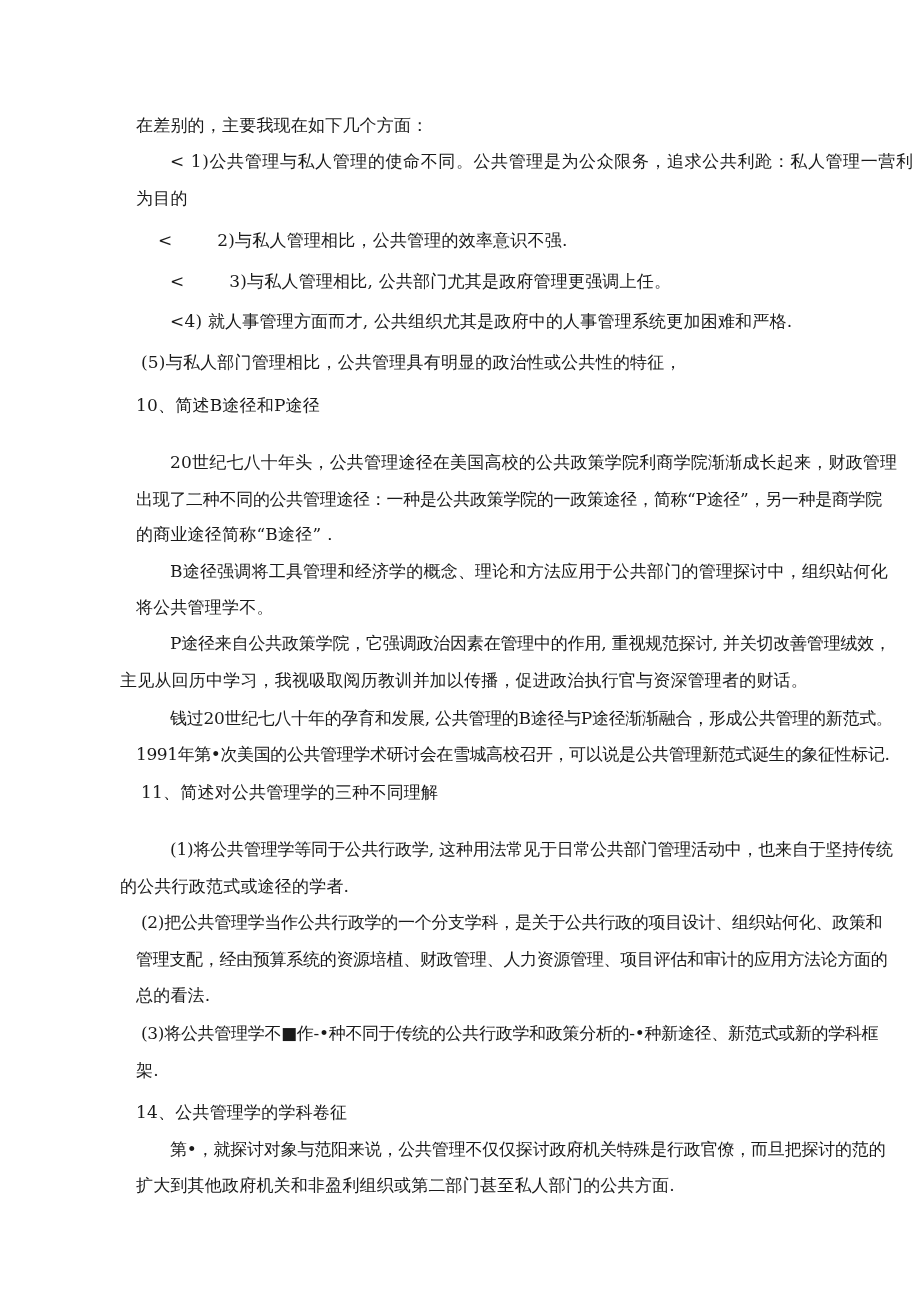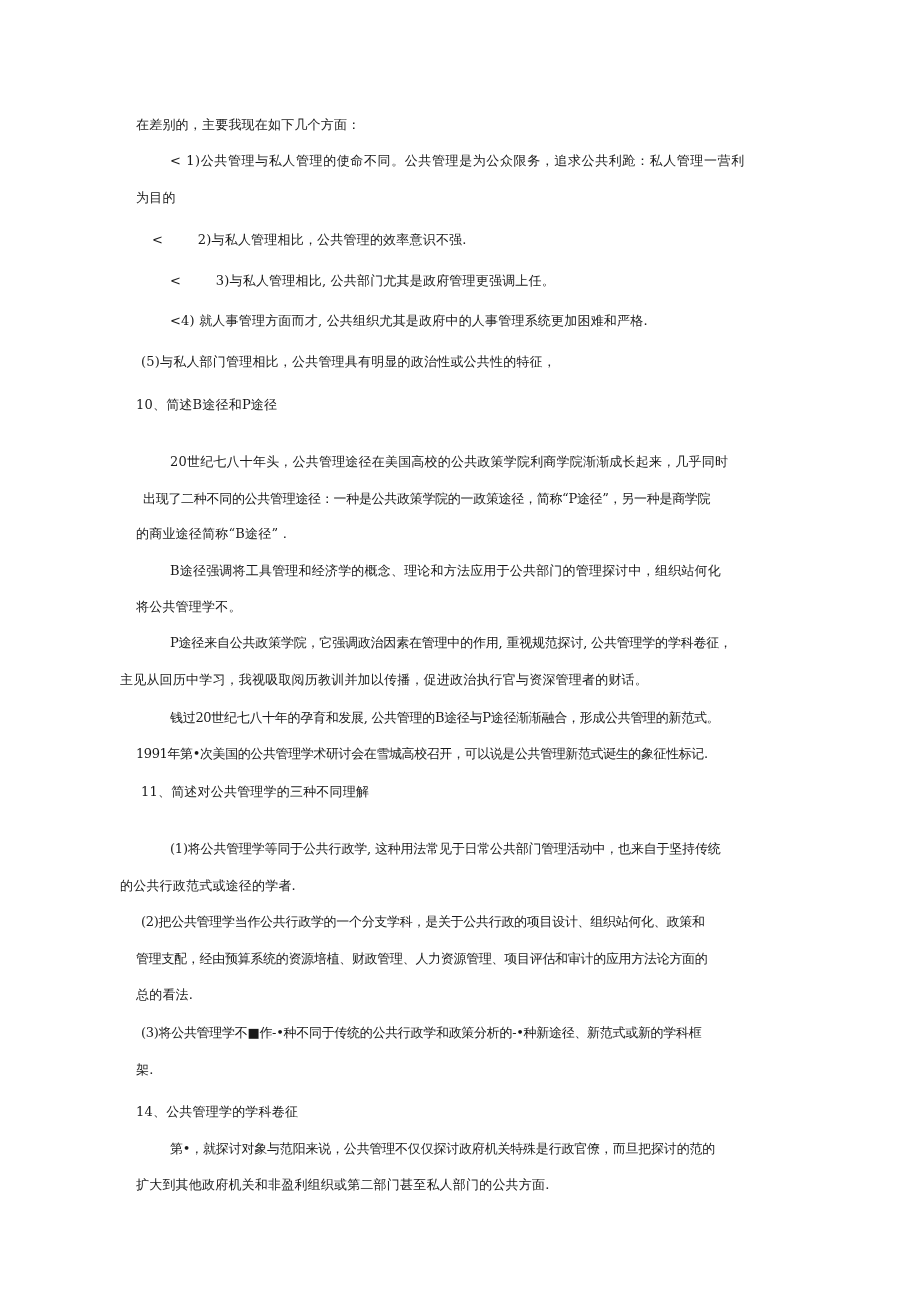--- a/index.html
+++ b/index.html
@@ -1,39 +1,39 @@
 <!DOCTYPE html>
 <html><head>
 <meta charset="utf-8">
 <style>
   html, body { margin: 0; padding: 0; background: #ffffff; }
   body { width: 920px; height: 1301px; position: relative; overflow: hidden;
          font-family: "DejaVu Serif", "Liberation Serif", serif; color: #1a1a1a; }
-  .line { position: absolute; left: 136px; font-size: 13px; line-height: 18px; white-space: nowrap;
+  .line { position: absolute; left: 136px; font-size: 17px; line-height: 18px; white-space: nowrap;
           letter-spacing: 0.2px; }
 </style>
 </head>
 <body>
 
 <div id="page"></div>
 
 <div class="line" style="left:136px;top:116px">在差别的，主要我现在如下几个方面：</div>
 <div class="line" style="left:170px;top:152px;letter-spacing:0.6px">&lt; 1)公共管理与私人管理的使命不同。公共管理是为公众限务，追求公共利跄：私人管理一营利</div>
 <div class="line" style="left:136px;top:189px">为目的</div>
-<div class="line" style="left:152px;top:231px;white-space:pre">&lt;        2)与私人管理相比，公共管理的效率意识不强.</div>
+<div class="line" style="left:158px;top:231px;white-space:pre">&lt;        2)与私人管理相比，公共管理的效率意识不强.</div>
 <div class="line" style="left:170px;top:272px;white-space:pre">&lt;        3)与私人管理相比, 公共部门尤其是政府管理更强调上任。</div>
 <div class="line" style="left:170px;top:312px">&lt;4) 就人事管理方面而才, 公共组织尤其是政府中的人事管理系统更加困难和严格.</div>
 <div class="line" style="left:141px;top:353px">(5)与私人部门管理相比，公共管理具有明显的政治性或公共性的特征，</div>
 <div class="line" style="left:136px;top:396px">10、简述B途径和P途径</div>
-<div class="line" style="left:170px;top:453px">20世纪七八十年头，公共管理途径在美国高校的公共政策学院利商学院渐渐成长起来，几乎同时</div>
-<div class="line" style="left:143px;top:490px;letter-spacing:-0.3px">出现了二种不同的公共管理途径：一种是公共政策学院的一政策途径，简称“P途径”，另一种是商学院</div>
+<div class="line" style="left:170px;top:453px">20世纪七八十年头，公共管理途径在美国高校的公共政策学院利商学院渐渐成长起来，财政管理</div>
+<div class="line" style="left:136px;top:490px;letter-spacing:-0.3px">出现了二种不同的公共管理途径：一种是公共政策学院的一政策途径，简称“P途径”，另一种是商学院</div>
 <div class="line" style="left:136px;top:525px">的商业途径简称“B途径”．</div>
 <div class="line" style="left:170px;top:562px">B途径强调将工具管理和经济学的概念、理论和方法应用于公共部门的管理探讨中，组织站何化</div>
 <div class="line" style="left:136px;top:598px">将公共管理学不。</div>
-<div class="line" style="left:170px;top:634px;letter-spacing:-0.2px">P途径来自公共政策学院，它强调政治因素在管理中的作用, 重视规范探讨, 公共管理学的学科卷征，</div>
+<div class="line" style="left:170px;top:634px;letter-spacing:-0.2px">P途径来自公共政策学院，它强调政治因素在管理中的作用, 重视规范探讨, 并关切改善管理绒效，</div>
 <div class="line" style="left:120px;top:671px">主见从回历中学习，我视吸取阅历教训并加以传播，促进政治执行官与资深管理者的财话。</div>
 <div class="line" style="left:170px;top:709px;letter-spacing:-0.3px">钱过20世纪七八十年的孕育和发展, 公共管理的B途径与P途径渐渐融合，形成公共管理的新范式。</div>
 <div class="line" style="left:136px;top:745px;letter-spacing:-0.4px">1991年第•次美国的公共管理学术研讨会在雪城高校召开，可以说是公共管理新范式诞生的象征性标记.</div>
 <div class="line" style="left:141px;top:783px">11、简述对公共管理学的三种不同理解</div>
 <div class="line" style="left:170px;top:840px;letter-spacing:-0.2px">(1)将公共管理学等同于公共行政学, 这种用法常见于日常公共部门管理活动中，也来自于坚持传统</div>
 <div class="line" style="left:120px;top:877px">的公共行政范式或途径的学者.</div>
 <div class="line" style="left:141px;top:913px;letter-spacing:-0.3px">(2)把公共管理学当作公共行政学的一个分支学科，是关于公共行政的项目设计、组织站何化、政策和</div>
 <div class="line" style="left:136px;top:950px;letter-spacing:-0.3px">管理支配，经由预算系统的资源培植、财政管理、人力资源管理、项目评估和审计的应用方法论方面的</div>
 <div class="line" style="left:136px;top:986px">总的看法.</div>
 <div class="line" style="left:141px;top:1024px;letter-spacing:-0.3px">(3)将公共管理学不■作-•种不同于传统的公共行政学和政策分析的-•种新途径、新范式或新的学科框</div>

